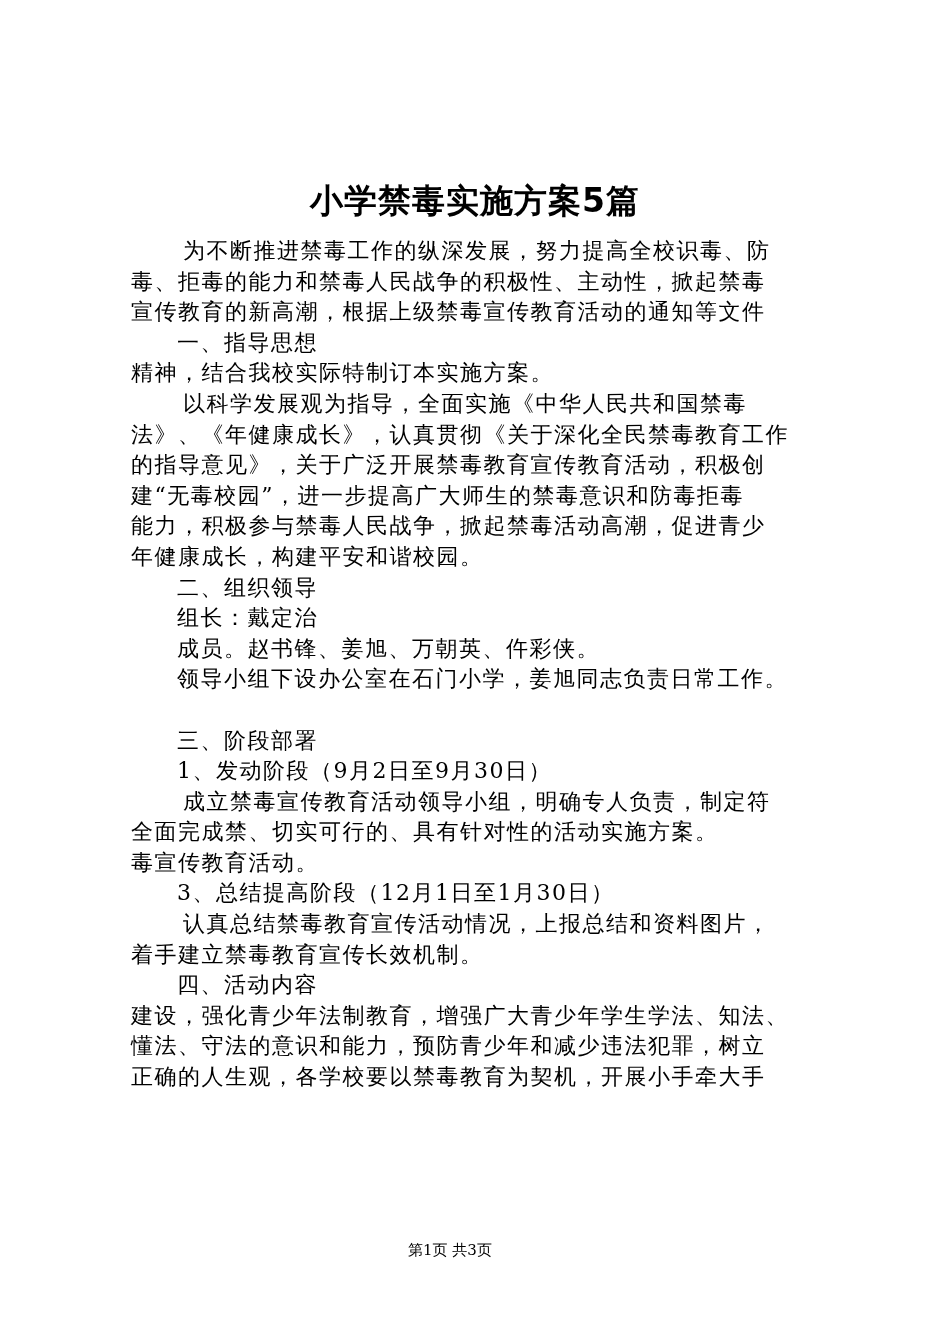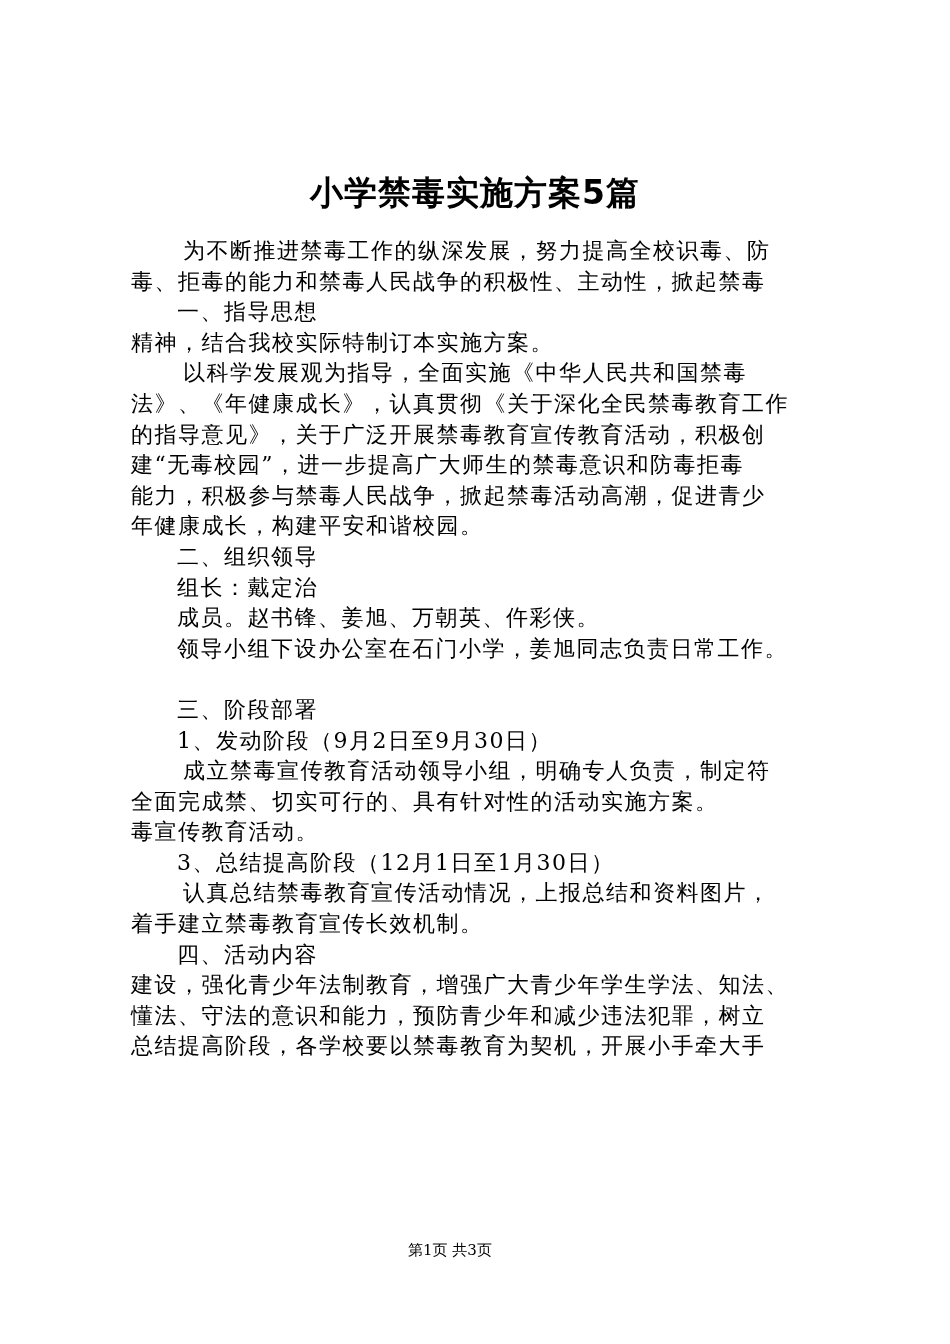--- a/index.html
+++ b/index.html
@@ -1,19 +1,19 @@
 <!DOCTYPE html>
 <html><head>
 <meta charset="utf-8">
 <style>
   html, body { margin:0; padding:0; background:#ffffff; }
   body { width:950px; height:1344px; position:relative; overflow:hidden; color:#000; }
   .page { position:absolute; left:0; top:0; width:950px; height:1344px; background:#fff; }
   .title {
-    position:absolute; left:0; width:950px; top:168px; text-align:center;
+    position:absolute; left:0; width:950px; top:176px; text-align:center;
     font-family:"DejaVu Sans", sans-serif; font-weight:bold; font-size:33px; line-height:50px;
     letter-spacing:1px;
   }
   .body-text {
     position:absolute; left:131px; top:236px; width:700px;
     font-family:"DejaVu Serif", serif; font-size:22px; line-height:30.6px;
     letter-spacing:1.5px;
   }
   .line { white-space:nowrap; height:30.6px; }
   .ind1 { padding-left:46px; }
@@ -24,20 +24,21 @@
   }
 </style>
 </head>
 <body>
 
 <div class="page">
   <div class="title">小学禁毒实施方案5篇</div>
   <div class="body-text" id="body">
       <div class="line ind2">为不断推进禁毒工作的纵深发展，努力提高全校识毒、防</div>
       <div class="line">毒、拒毒的能力和禁毒人民战争的积极性、主动性，掀起禁毒</div>
+      <div class="line">宣传教育的新高潮，根据上级禁毒宣传教育活动的通知等文件</div>
       <div class="line ind1">一、指导思想</div>
       <div class="line">精神，结合我校实际特制订本实施方案。</div>
       <div class="line ind2">以科学发展观为指导，全面实施《中华人民共和国禁毒</div>
       <div class="line">法》、《年健康成长》，认真贯彻《关于深化全民禁毒教育工作</div>
       <div class="line">的指导意见》，关于广泛开展禁毒教育宣传教育活动，积极创</div>
       <div class="line">建“无毒校园”，进一步提高广大师生的禁毒意识和防毒拒毒</div>
       <div class="line">能力，积极参与禁毒人民战争，掀起禁毒活动高潮，促进青少</div>
       <div class="line">年健康成长，构建平安和谐校园。</div>
       <div class="line ind1">二、组织领导</div>
       <div class="line ind1">组长：戴定治</div>
@@ -48,16 +49,16 @@
       <div class="line ind1">1、发动阶段（9月2日至9月30日）</div>
       <div class="line ind2">成立禁毒宣传教育活动领导小组，明确专人负责，制定符</div>
       <div class="line">全面完成禁、切实可行的、具有针对性的活动实施方案。</div>
       <div class="line">毒宣传教育活动。</div>
       <div class="line ind1">3、总结提高阶段（12月1日至1月30日）</div>
       <div class="line ind2">认真总结禁毒教育宣传活动情况，上报总结和资料图片，</div>
       <div class="line">着手建立禁毒教育宣传长效机制。</div>
       <div class="line ind1">四、活动内容</div>
       <div class="line">建设，强化青少年法制教育，增强广大青少年学生学法、知法、</div>
       <div class="line">懂法、守法的意识和能力，预防青少年和减少违法犯罪，树立</div>
-      <div class="line">总结提高阶段，各学校要以禁毒教育为契机，开展小手牵大手</div>
+      <div class="line">正确的人生观，各学校要以禁毒教育为契机，开展小手牵大手</div>
     </div>
   <div class="footer">第1页  共3页</div>
 </div>
 
 </body></html>

